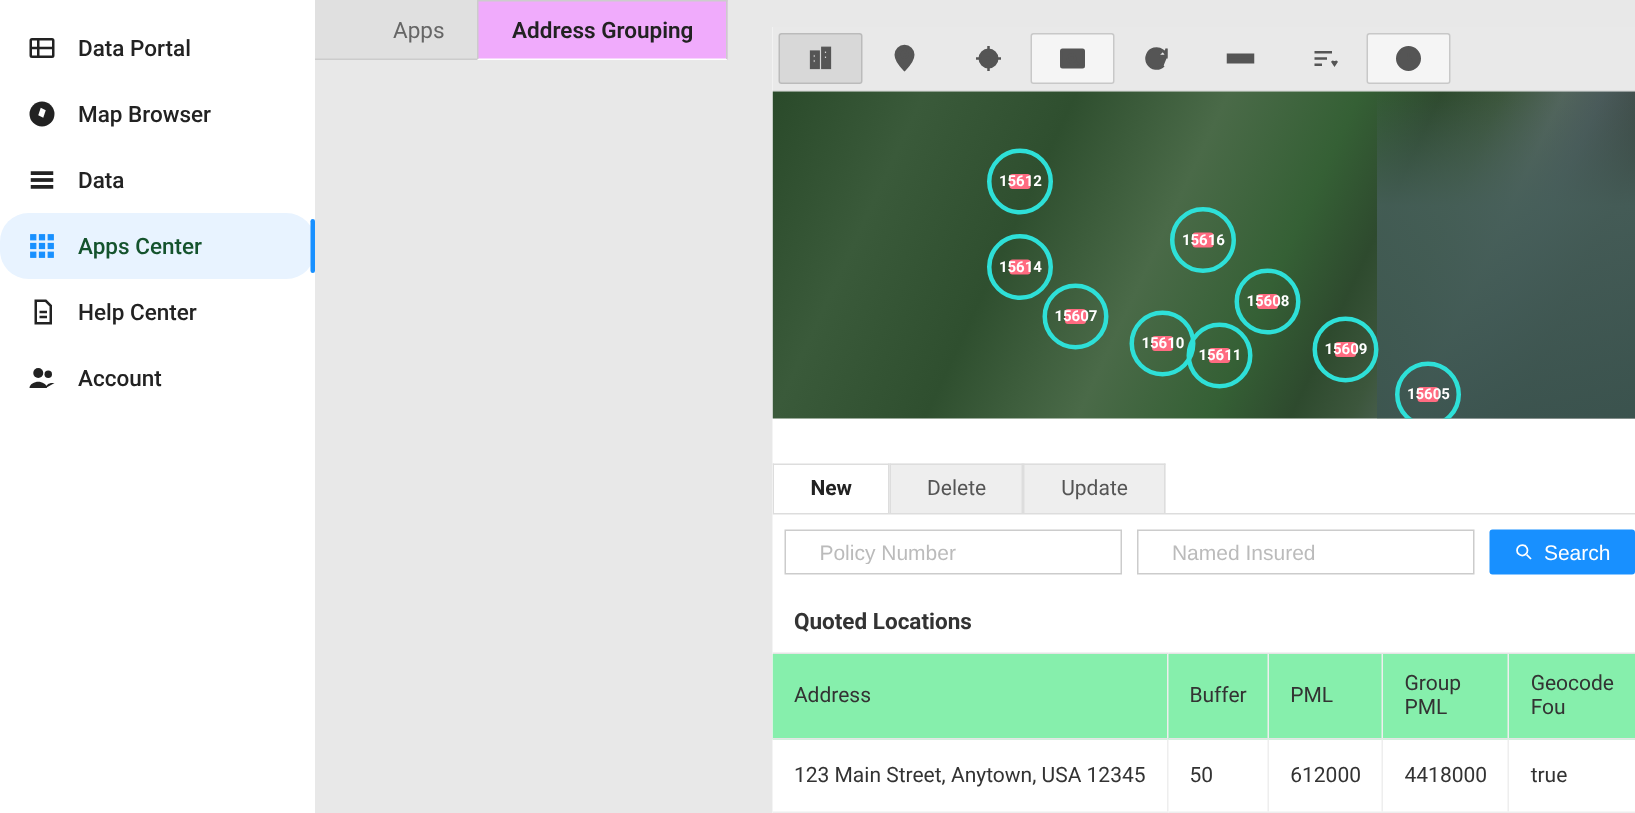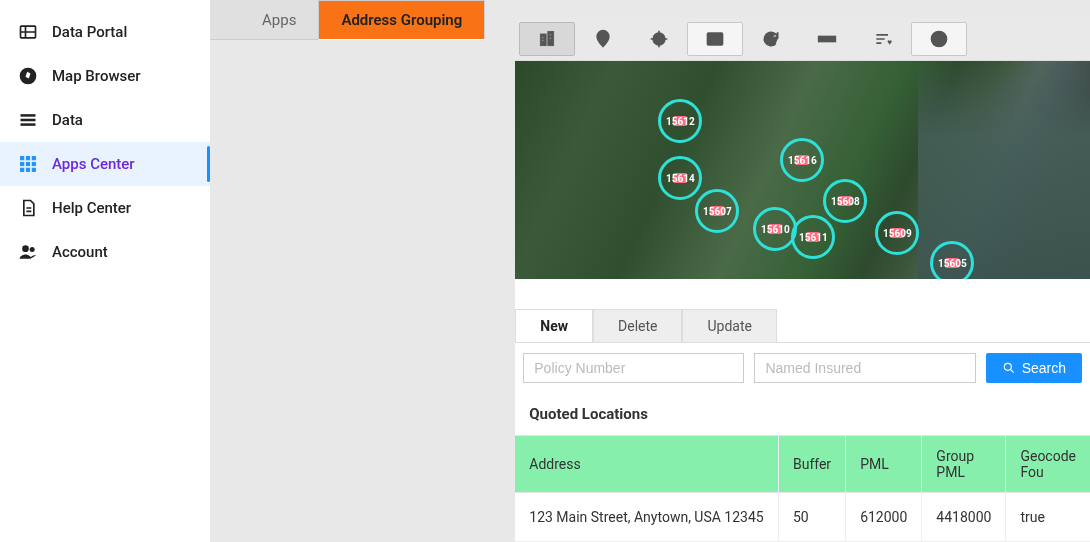--- a/index.html
+++ b/index.html
@@ -1,41 +1,41 @@
 <!DOCTYPE html>
 <html><head>
 <meta charset="utf-8">
 <style>
 * { box-sizing: border-box; margin: 0; padding: 0; }
 body { font-family: -apple-system, BlinkMacSystemFont, "Segoe UI", Roboto, Helvetica, Arial, sans-serif; font-size: 14px; color: #333; background: #f0f0f0; width: 1090px; height: 542px; overflow: hidden; display: flex; }
 .sidebar { width: 210px; background: #fff; height: 100%; padding: 10px 0; }
 .nav-item { display: flex; align-items: center; gap: 14px; padding: 12px 18px; cursor: pointer; font-size: 15px; font-weight: 500; color: #222; position: relative; }
-.nav-item.active { background: #e8f3ff; color: #6d28d9; }
+.nav-item.active { background: #e8f3ff; color: #14532d; border-radius: 19px; }
 .nav-item.active::after { content: ""; position: absolute; right: 0; top: 10%; height: 80%; width: 3px; background: #1890ff; border-radius: 2px; }
 .nav-item svg, .nav-item .glyph { width: 20px; height: 20px; flex-shrink: 0; display: inline-flex; align-items: center; justify-content: center; }
 .nav-item.active svg { fill: #1890ff; stroke: #1890ff; }
 .main { flex: 1; display: flex; flex-direction: row; background: #e8e8e8; }
 .tabs { display: flex; align-items: flex-end; background: #e0e0e0; height: 40px; padding-left: 30px; border-bottom: 1px solid #ccc; }
 .tab { padding: 10px 22px; font-size: 15px; color: #666; cursor: pointer; }
-.tab.active { background: #f97316; color: #222; font-weight: 600; border: 1px solid #ccc; border-bottom: 1px solid #fff; margin-bottom: -1px; }
+.tab.active { background: #f0abfc; color: #222; font-weight: 600; border: 1px solid #ccc; border-bottom: 1px solid #fff; margin-bottom: -1px; }
 .content { flex: 1; background: #fff; margin: 18px 0 0 30px; display: flex; flex-direction: column; overflow: hidden; }
 .toolbar { display: flex; gap: 0; background: #e9e9e9; padding: 4px; border-bottom: 1px solid #ddd; }
 .tool { width: 56px; height: 34px; display: flex; align-items: center; justify-content: center; cursor: pointer; border: 1px solid transparent; border-radius: 2px; }
 .tool.selected { background: #d8d8d8; border: 1px solid #bbb; }
 .tool.boxed { background: #f5f5f5; border: 1px solid #c8c8c8; }
 .tool svg { width: 20px; height: 20px; fill: #555; stroke: #555; }
 .map { position: relative; height: 225px; background: linear-gradient(115deg, #2a4a2a 0%, #3a5a3a 15%, #2f4f2f 30%, #4a6a48 45%, #356035 58%, #2e4a2e 66%, #3c563c 72%, #52655c 78%, #4a5a5a 82%, #3a4641 88%, #2f3c37 100%); overflow: hidden; }
 .map::after { content: ""; position: absolute; right: 0; top: 0; width: 30%; height: 100%; background: linear-gradient(180deg, rgba(40,55,50,0.0) 0%, rgba(70,95,90,0.85) 35%, rgba(60,85,80,0.9) 100%); }
 .marker { position: absolute; border: 3px solid #2ee0d8; border-radius: 50%; width: 44px; height: 44px; display: flex; align-items: center; justify-content: center; font-size: 10px; font-weight: 700; color: #fff; z-index: 5; }
 .marker .dot { position: absolute; width: 14px; height: 10px; background: #ff6b81; border-radius: 2px; top: 50%; left: 50%; transform: translate(-50%, -50%); z-index: -1; }
 .action-tabs { display: flex; border-bottom: 1px solid #ddd; margin-top: 30px; }
 .action-tab { padding: 8px 24px; font-size: 14px; color: #555; cursor: pointer; background: #eee; border: 1px solid #ddd; border-bottom: none; }
 .action-tab.active { background: #fff; font-weight: 700; color: #222; }
 .search-row { display: flex; gap: 10px; padding: 10px 8px; align-items: center; }
-.search-row input { height: 30px; border: 1px solid #ccc; padding: 0 10px; font-size: 14px; color: #0f172a; }
+.search-row input { height: 30px; border: 1px solid #ccc; padding: 0 22px; font-size: 14px; color: #0f172a; }
 .search-row input::placeholder { color: #bbb; font-weight: 300; }
 .btn-search { background: #1890ff; color: #fff; border: none; height: 30px; padding: 0 16px; font-size: 14px; display: inline-flex; align-items: center; gap: 6px; cursor: pointer; border-radius: 2px; }
 .btn-search svg { width: 14px; height: 14px; fill: #fff; }
 .section-title { font-weight: 700; font-size: 15px; padding: 12px 14px; }
 table { width: 100%; border-collapse: collapse; }
 th { text-align: left; padding: 12px 14px; font-weight: 400; font-size: 14px; border-top: 1px solid #e5e5e5; border-bottom: 1px solid #e5e5e5; background: #86efac; }
 td { padding: 16px 14px; font-size: 14px; border-bottom: 1px solid #eee; }
 th + th, td + td { border-left: 1px solid #eee; }
 </style>
 </head>

